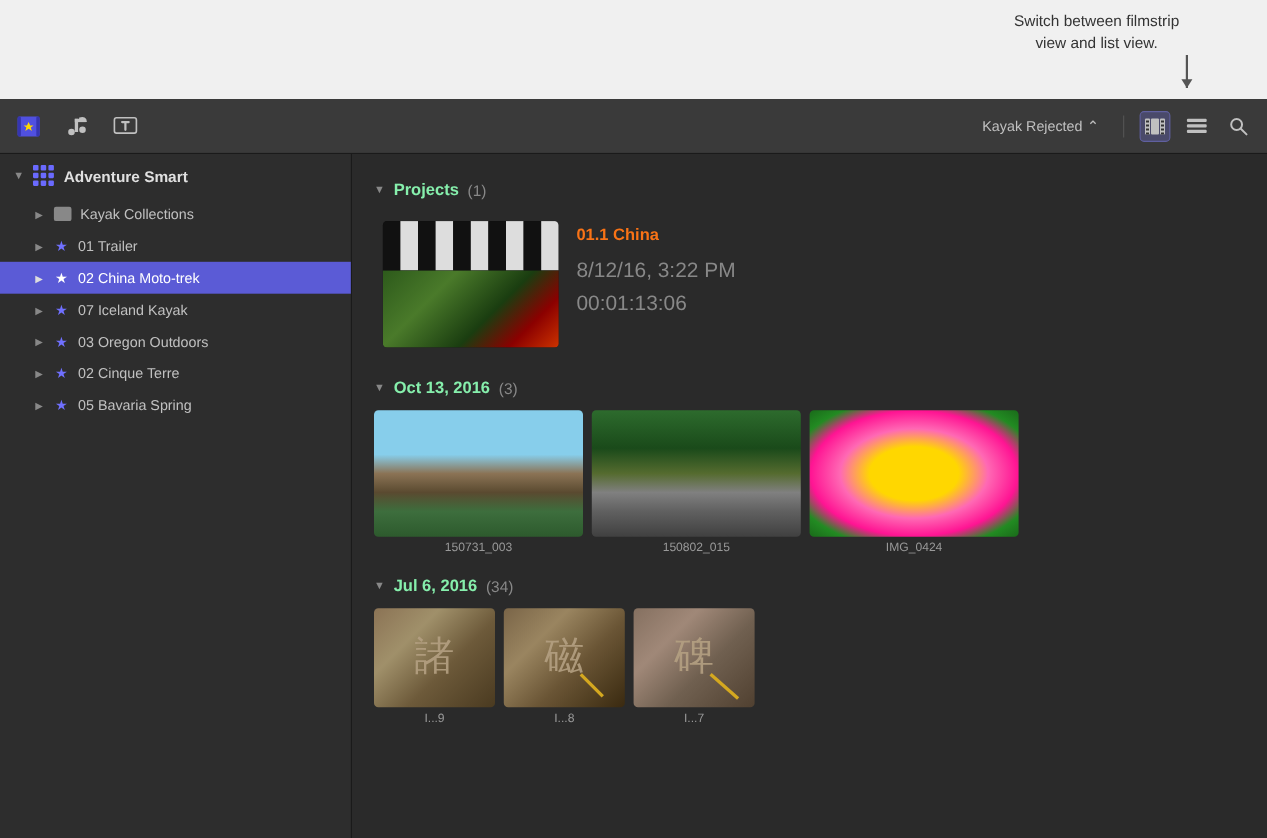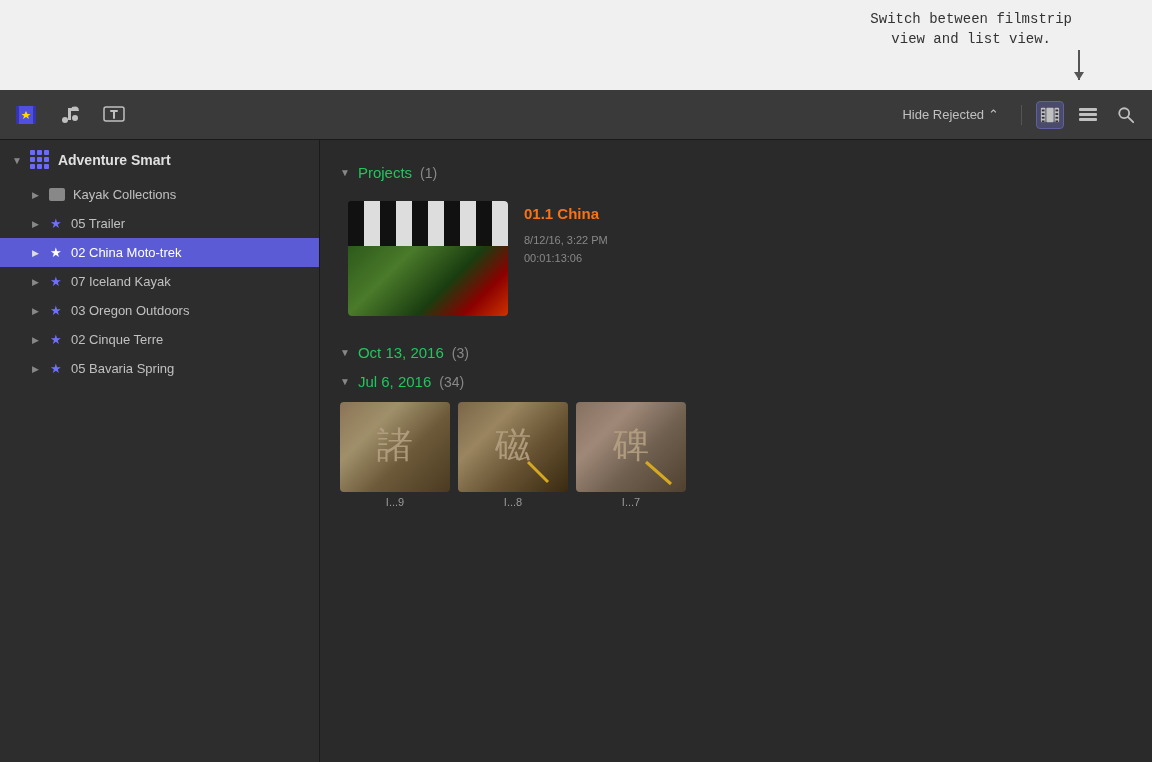--- a/index.html
+++ b/index.html
@@ -22,21 +22,20 @@
       justify-content: flex-end;
       align-items: flex-start;
       padding: 10px 80px 0 0;
       position: relative;
     }
     .tooltip-text {
       font-size: 14px;
       color: #333;
       text-align: center;
       line-height: 1.4;
-      font-family: Liberation Mono, monospace;
     }
     .tooltip-arrow {
       position: absolute;
       bottom: 10px;
       right: 72px;
       width: 2px;
       height: 30px;
       background: #555;
     }
     .tooltip-arrow::after {
@@ -208,22 +207,22 @@
       margin-bottom: 12px;
       margin-top: 8px;
     }
     .section-chevron {
       font-size: 10px;
       color: #888;
       cursor: pointer;
     }
     .section-title {
       font-size: 15px;
-      font-weight: 400;
-      color: #22c55e;
+      font-weight: 700;
+      color: #86efac;
     }
     .section-count {
       font-size: 14px;
       color: #888;
     }
 
     
     .project-item {
       display: flex;
       align-items: flex-start;
@@ -278,21 +277,21 @@
       color: rgba(255,255,255,0.3);
     }
     .project-info { flex: 1; padding-top: 4px; }
     .project-name {
       font-size: 15px;
       font-weight: 600;
       color: #f97316;
       margin-bottom: 10px;
     }
     .project-meta {
-      font-size: 11px;
+      font-size: 19px;
       color: #888;
       line-height: 1.6;
     }
 
     
     .media-grid {
       display: flex;
       gap: 8px;
       flex-wrap: wrap;
       margin-bottom: 20px;
@@ -374,21 +373,21 @@
 
       <div class="toolbar-icon">
         <svg viewBox="0 0 24 24" fill="#c0c0c0" xmlns="http://www.w3.org/2000/svg">
           <rect x="2" y="4" width="20" height="14" rx="2" stroke="#c0c0c0" stroke-width="1.5" fill="none"></rect>
           <path d="M9 8h6M12 8v7" stroke="#c0c0c0" stroke-width="2" stroke-linecap="round"></path>
         </svg>
       </div>
     </div>
     <div class="toolbar-right">
       <button class="hide-rejected-btn">
-        <span>Hide Rejected</span>
+        <span>Kayak Rejected</span>
         <span>⌃</span>
       </button>
       <div class="toolbar-separator"></div>
 
       <div class="toolbar-btn" style="background:#4a4a6a; border:1px solid #6060a0;">
         <svg viewBox="0 0 22 18" fill="#c0c0c0" width="20" height="18">
           <rect x="1" y="1" width="5" height="16" rx="1" fill="#c0c0c0"></rect>
           <rect x="16" y="1" width="5" height="16" rx="1" fill="#c0c0c0"></rect>
           <rect x="7" y="1" width="8" height="16" rx="1" fill="#c0c0c0"></rect>
           <rect x="2" y="3" width="3" height="2" fill="#333"></rect>
@@ -439,21 +438,21 @@
 
       <div class="sidebar-item" style="padding-left: 32px;">
         <span class="chevron">▶</span>
         <span style="display:inline-block; width:16px; height:13px; background:#888; border-radius:2px; position:relative; flex-shrink:0;"></span>
         <span>Kayak Collections</span>
       </div>
 
       <div class="sidebar-item" style="padding-left: 32px;">
         <span class="chevron">▶</span>
         <span class="star-icon">★</span>
-        <span>05 Trailer</span>
+        <span>01 Trailer</span>
       </div>
 
       <div class="sidebar-item active" style="padding-left: 32px;">
         <span class="chevron" style="color:#ddd;">▶</span>
         <span class="star-icon active">★</span>
         <span>02 China Moto-trek</span>
       </div>
 
       <div class="sidebar-item" style="padding-left: 32px;">
         <span class="chevron">▶</span>
@@ -517,20 +516,34 @@
           </div>
         </div>
       </div>
 
       <div class="section-header">
         <span class="section-chevron">▼</span>
         <span class="section-title">Oct 13, 2016</span>
         <span class="section-count">(3)</span>
       </div>
 
+      <div class="media-grid">
+        <div class="media-item">
+          <div class="media-thumb thumb-mountain" style="width:190px; height:115px;"></div>
+          <span class="media-label">150731_003</span>
+        </div>
+        <div class="media-item">
+          <div class="media-thumb thumb-road" style="width:190px; height:115px;"></div>
+          <span class="media-label">150802_015</span>
+        </div>
+        <div class="media-item">
+          <div class="media-thumb thumb-flower" style="width:190px; height:115px;"></div>
+          <span class="media-label">IMG_0424</span>
+        </div>
+      </div>
 
       <div class="section-header">
         <span class="section-chevron">▼</span>
         <span class="section-title">Jul 6, 2016</span>
         <span class="section-count">(34)</span>
       </div>
 
       <div class="media-grid">
         <div class="media-item">
           <div class="media-thumb thumb-chinese1" style="width:110px; height:90px; position:relative;">

